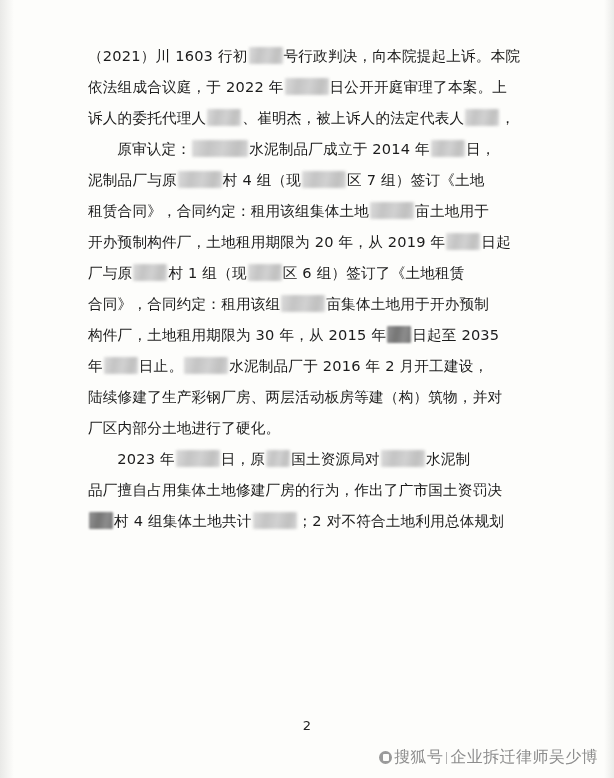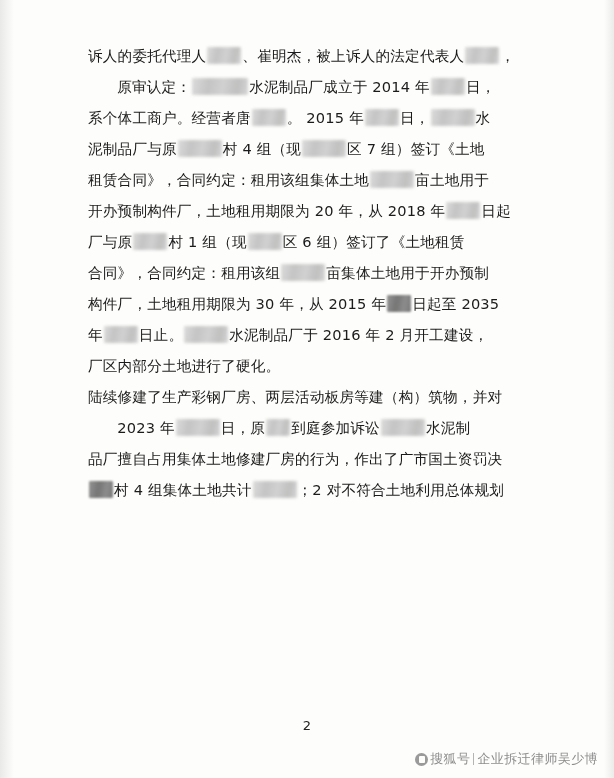--- a/index.html
+++ b/index.html
@@ -87,21 +87,21 @@
     font-family: "DejaVu Sans", "Liberation Sans", sans-serif;
   }
 
   .watermark {
     position: absolute;
     right: 16px;
     bottom: 10px;
     display: flex;
     align-items: center;
     color: #8d8d8d;
-    font-size: 13px;
+    font-size: 16px;
     letter-spacing: 0.4px;
   }
   .watermark .wm-logo {
     display: inline-block;
     width: 13px;
     height: 13px;
     border-radius: 50%;
     background: #9a9a9a;
     position: relative;
     margin-right: 2px;
@@ -123,33 +123,34 @@
   }
 </style>
 </head>
 <body>
 
 <div id="page">
   <div class="scan-edge-left"></div>
   <div class="scan-edge-right"></div>
 
   <div class="doc-body" id="doc-body">
+      <p class="para"><span>（2021）川 1603 行初</span><span class="rd w3"></span><span>号行政判决，向本院提起上诉。本院</span></p>
+      <p class="para"><span>依法组成合议庭，于 2022 年</span><span class="rd w4"></span><span>日公开开庭审理了本案。上</span></p>
       <p class="para"><span>诉人的委托代理人</span><span class="rd w3"></span><span>、崔明杰，被上诉人的法定代表人</span><span class="rd w3"></span><span>，</span></p>
       <p class="para"><span class="indent"></span><span>原审认定：</span><span class="rd w5"></span><span>水泥制品厂成立于 2014 年</span><span class="rd w3"></span><span>日，</span></p>
-      <p class="para"><span>系个体工商户。经营者唐</span><span class="rd w3"></span><span>。 2015 年</span><span class="rd w3"></span><span>日，</span><span class="rd w4"></span><span>水</span></p>
       <p class="para"><span>泥制品厂与原</span><span class="rd w4"></span><span>村 4 组（现</span><span class="rd w4"></span><span>区 7 组）签订《土地</span></p>
       <p class="para"><span>租赁合同》，合同约定：租用该组集体土地</span><span class="rd w4"></span><span>亩土地用于</span></p>
-      <p class="para"><span>开办预制构件厂，土地租用期限为 20 年，从 2018 年</span><span class="rd w3"></span><span>日起</span></p>
+      <p class="para"><span>开办预制构件厂，土地租用期限为 20 年，从 2019 年</span><span class="rd w3"></span><span>日起</span></p>
       <p class="para"><span>厂与原</span><span class="rd w3"></span><span>村 1 组（现</span><span class="rd w3"></span><span>区 6 组）签订了《土地租赁</span></p>
       <p class="para"><span>合同》，合同约定：租用该组</span><span class="rd w4"></span><span>亩集体土地用于开办预制</span></p>
       <p class="para"><span>构件厂，土地租用期限为 30 年，从 2015 年</span><span class="rd w2 dark"></span><span>日起至 2035</span></p>
       <p class="para"><span>年</span><span class="rd w3"></span><span>日止。</span><span class="rd w4"></span><span>水泥制品厂于 2016 年 2 月开工建设，</span></p>
+      <p class="para"><span>陆续修建了生产彩钢厂房、两层活动板房等建（构）筑物，并对</span></p>
       <p class="para"><span>厂区内部分土地进行了硬化。</span></p>
-      <p class="para"><span>陆续修建了生产彩钢厂房、两层活动板房等建（构）筑物，并对</span></p>
-      <p class="para"><span class="indent"></span><span>2023 年</span><span class="rd w4"></span><span>日，原</span><span class="rd w2"></span><span>到庭参加诉讼</span><span class="rd w4"></span><span>水泥制</span></p>
+      <p class="para"><span class="indent"></span><span>2023 年</span><span class="rd w4"></span><span>日，原</span><span class="rd w2"></span><span>国土资源局对</span><span class="rd w4"></span><span>水泥制</span></p>
       <p class="para"><span>品厂擅自占用集体土地修建厂房的行为，作出了广市国土资罚决</span></p>
       <p class="para"><span class="rd w2 dark"></span><span>村 4 组集体土地共计</span><span class="rd w4"></span><span>；2 对不符合土地利用总体规划</span></p>
     </div>
 
   <div class="page-number">2</div>
 
   <div class="watermark">
     <span class="wm-logo"></span>
     <span>搜狐号</span>
     <span class="wm-sep"></span>

